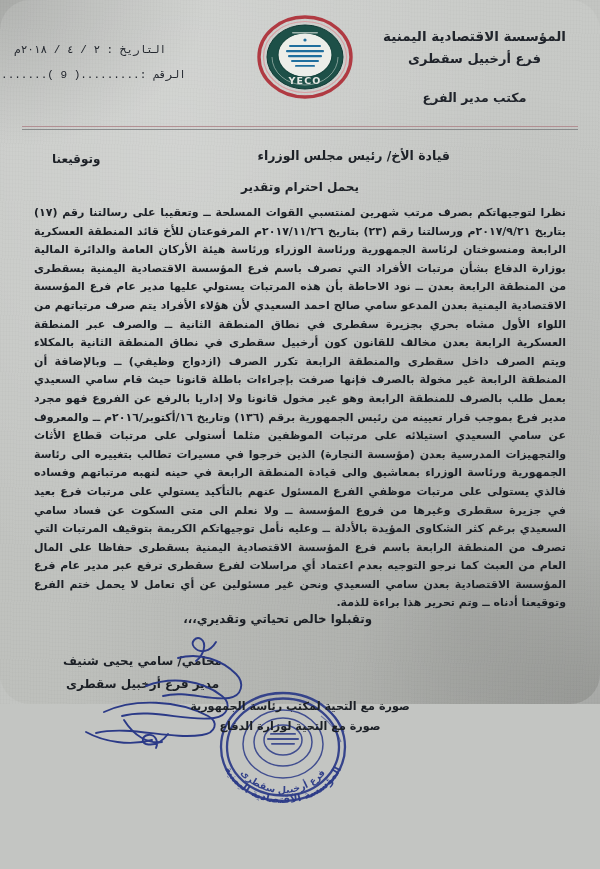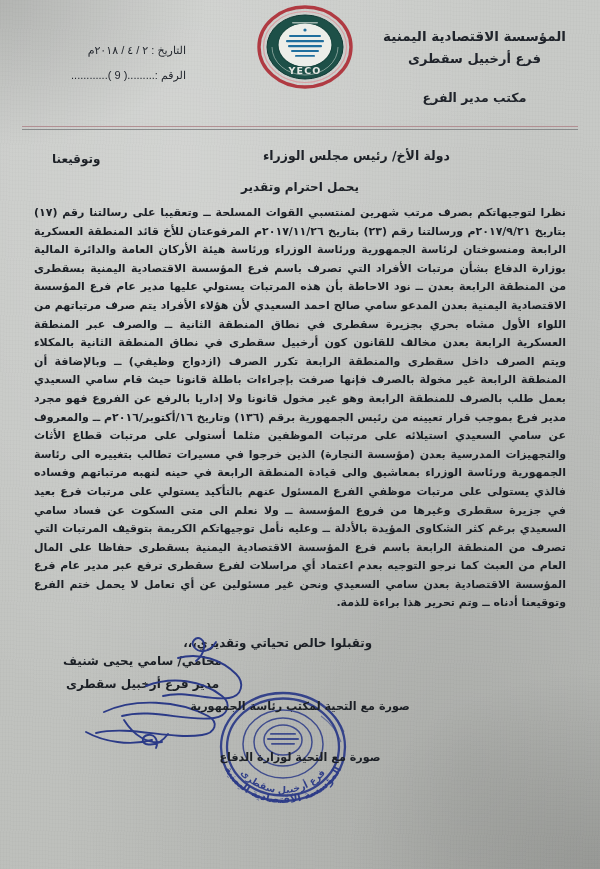--- a/index.html
+++ b/index.html
@@ -5,25 +5,26 @@
   html,body{margin:0;padding:0;}
   body{
     width:600px;height:869px;
     background:#c3c5c2;
     font-family:"Liberation Serif", serif;
     overflow:hidden;
     position:relative;
   }
   .page{
     position:absolute;inset:0;
-    width:600px;height:869px;
+    width:600px;height:704px;
     background:
       radial-gradient(ellipse at 30% 18%, rgba(255,255,255,.20), rgba(255,255,255,0) 60%),
       radial-gradient(ellipse at 78% 88%, rgba(0,0,0,.10), rgba(0,0,0,0) 62%),
       linear-gradient(172deg,#c9cbc8 0%,#c5c7c4 45%,#bcbeba 100%);
+    border-radius: 30px;
   }
   .grain{
     position:absolute;inset:0;
     background-image:
       repeating-linear-gradient(91deg, rgba(0,0,0,.016) 0 1px, rgba(255,255,255,0) 1px 3px),
       repeating-linear-gradient(3deg, rgba(0,0,0,.013) 0 1px, rgba(255,255,255,0) 1px 4px);
     pointer-events:none;
   }
   .shadow-tl{
     position:absolute;left:0;top:0;width:210px;height:150px;
@@ -43,28 +44,28 @@
     text-align:center;color:#20242b;
     font-family:"DejaVu Sans", sans-serif;
     line-height:1.62;
   }
   .org-line1{font-size:13.5px;font-weight:700;letter-spacing:0;}
   .org-line2{font-size:13px;font-weight:700;}
   .org-line3{font-size:12.5px;font-weight:700;margin-top:19px;}
 
   .meta-block{
     position:absolute;left:14px;top:38px;width:172px;
-    text-align:right;color:#23272e;
-    font-family:Liberation Sans, sans-serif;
+    text-align:left;color:#23272e;
+    font-family:Liberation Mono, monospace;
     font-size:11px;line-height:2.25;direction:rtl;
   }
   .meta-row{white-space:nowrap;}
 
   
-  .emblem{position:absolute;left:256px;top:4px;width:98px;height:86px;}
+  .emblem{position:absolute;left:256px;top:14px;width:98px;height:86px;}
   .emblem svg{display:block;width:98px;height:86px;}
 
   
   .divider{position:absolute;left:22px;top:126px;width:556px;height:4px;}
   .divider .r1{position:absolute;left:0;top:0;width:100%;height:1.4px;background:#b08a8e;opacity:.92;}
   .divider .r2{position:absolute;left:0;top:3px;width:100%;height:1px;background:#7d7f80;opacity:.85;}
 
   
   .salutation{
     position:absolute;right:150px;top:148px;
@@ -91,21 +92,21 @@
     font-weight:700;
     line-height:18.6px;
     color:#1b1f25;
     text-align:justify;
     text-justify:inter-word;
     direction:rtl;
   }
 
   
   .closing{
-    position:absolute;right:228px;top:636px;
+    position:absolute;right:228px;top:612px;
     font-family:"DejaVu Sans", sans-serif;
     font-size:11.8px;font-weight:700;color:#1b1f25;
   }
 
   
   .sign-block{
     position:absolute;right:355px;top:650px;width:205px;
     text-align:center;direction:rtl;
     font-family:"DejaVu Sans", sans-serif;
     color:#1b1f25;
@@ -127,21 +128,21 @@
   .stamp svg{display:block;}
 
   
   .cc{
     position:absolute;right:0;width:600px;
     text-align:center;
     font-family:"DejaVu Sans", sans-serif;
     font-size:11.2px;font-weight:700;color:#1b1f25;
   }
   .cc1{top:700px;}
-  .cc2{top:751px;}
+  .cc2{top:720px;}
 </style>
 </head>
 <body>
 
 <div class="page">
   <div class="grain"></div>
   <div class="shadow-tl"></div>
   <div class="shadow-br"></div>
 
   <div class="header">
@@ -182,21 +183,21 @@
         </g>
       </svg>
     </div>
   </div>
 
   <div class="divider">
     <div class="r1"></div>
     <div class="r2"></div>
   </div>
 
-  <div class="salutation">دولة الأخ/ رئيس مجلس الوزراء</div>
+  <div class="salutation">قيادة الأخ/ رئيس مجلس الوزراء</div>
   <div class="honorific">وتوقيعنا</div>
   <div class="greeting">يحمل احترام وتقدير</div>
 
   <div class="body-text">نظرا لتوجيهاتكم بصرف مرتب شهرين لمنتسبي القوات المسلحة ــ وتعقيبا على رسالتنا رقم (١٧) بتاريخ ٢٠١٧/٩/٢١م ورسالتنا رقم (٢٣) بتاريخ ٢٠١٧/١١/٢٦م المرفوعتان للأخ قائد المنطقة العسكرية الرابعة ومنسوختان لرئاسة الجمهورية ورئاسة الوزراء ورئاسة هيئة الأركان العامة والدائرة المالية بوزارة الدفاع بشأن مرتبات الأفراد التي تصرف باسم فرع المؤسسة الاقتصادية اليمنية بسقطرى من المنطقة الرابعة بعدن ــ نود الاحاطة بأن هذه المرتبات يستولي عليها مدير عام فرع المؤسسة الاقتصادية اليمنية بعدن المدعو سامي صالح احمد السعيدي لأن هؤلاء الأفراد يتم صرف مرتباتهم من اللواء الأول مشاه بحري بجزيرة سقطرى في نطاق المنطقة الثانية ــ والصرف عبر المنطقة العسكرية الرابعة بعدن مخالف للقانون كون أرخبيل سقطرى في نطاق المنطقة الثانية بالمكلاء ويتم الصرف داخل سقطرى والمنطقة الرابعة تكرر الصرف (ازدواج وظيفي) ــ وبالإضافة أن المنطقة الرابعة غير مخولة بالصرف فإنها صرفت بإجراءات باطلة قانونا حيث قام سامي السعيدي بعمل طلب بالصرف للمنطقة الرابعة وهو غير مخول قانونا ولا إداريا بالرفع عن الفروع فهو مجرد مدير فرع بموجب قرار تعيينه من رئيس الجمهورية برقم (١٣٦) وتاريخ ١٦/أكتوبر/٢٠١٦م ــ والمعروف عن سامي السعيدي استيلائه على مرتبات الموظفين مثلما أستولى على مرتبات قطاع الأثاث والتجهيزات المدرسية بعدن (مؤسسة النجارة) الذين خرجوا في مسيرات تطالب بتغييره الى رئاسة الجمهورية ورئاسة الوزراء بمعاشيق والى قيادة المنطقة الرابعة في حينه لنهبه مرتباتهم وفساده فالذي يستولى على مرتبات موظفي الفرع المسئول عنهم بالتأكيد يستولي على مرتبات فرع بعيد في جزيرة سقطرى وغيرها من فروع المؤسسة ــ ولا نعلم الى متى السكوت عن فساد سامي السعيدي برغم كثر الشكاوى المؤيدة بالأدلة ــ وعليه نأمل توجيهاتكم الكريمة بتوقيف المرتبات التي تصرف من المنطقة الرابعة باسم فرع المؤسسة الاقتصادية اليمنية بسقطرى حفاظا على المال العام من العبث كما نرجو التوجيه بعدم اعتماد أي مراسلات لفرع سقطرى ترفع عبر مدير عام فرع المؤسسة الاقتصادية بعدن سامي السعيدي ونحن غير مسئولين عن أي تعامل لا يحمل ختم الفرع وتوقيعنا أدناه ــ وتم تحرير هذا براءة للذمة.</div>
 
   <div class="closing">وتقبلوا خالص تحياتي وتقديري،،،</div>
 
   <div class="sign-block">
     <div class="sign-name">محامي/ سامي يحيى شنيف</div>
     <div class="sign-title">مدير فرع أرخبيل سقطرى</div>

